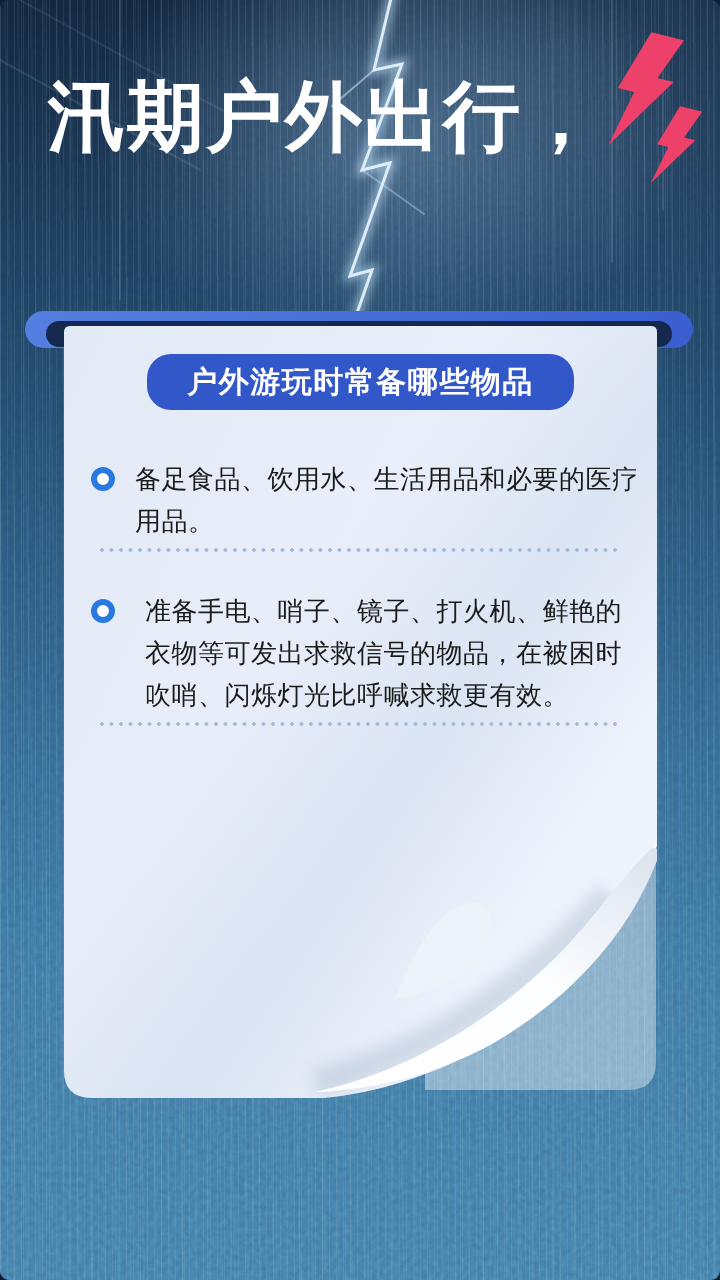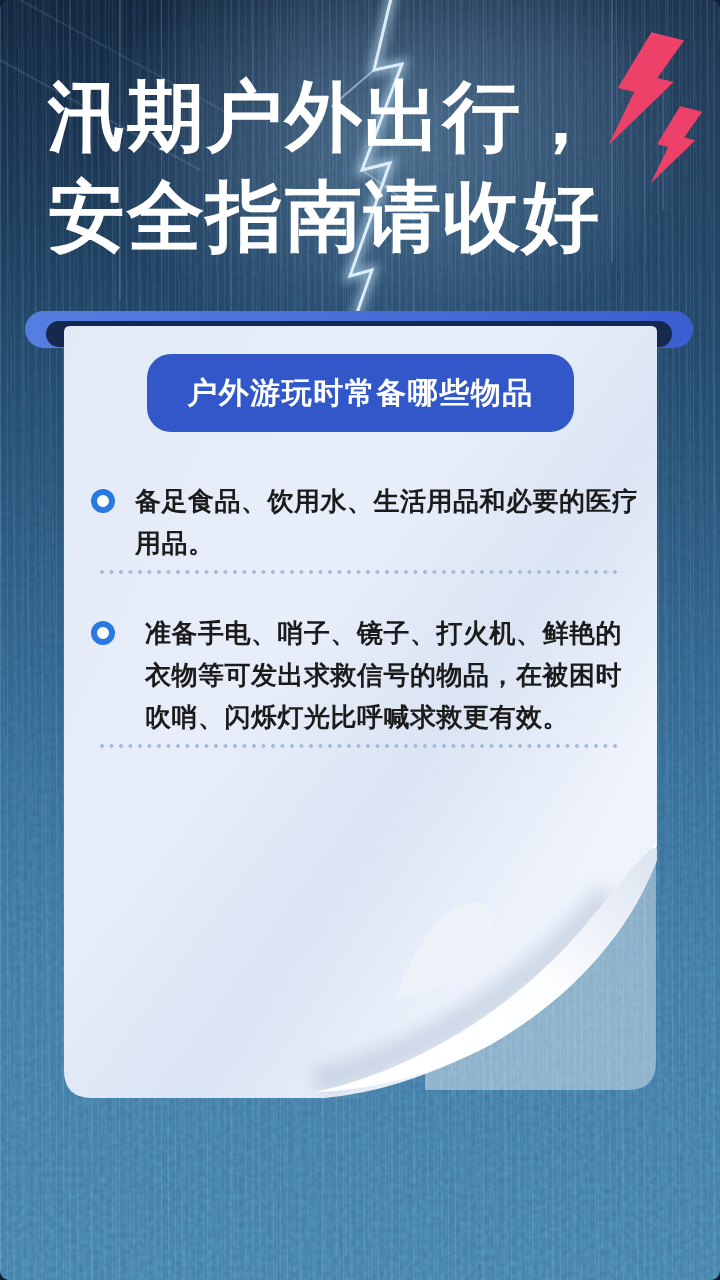--- a/index.html
+++ b/index.html
@@ -40,24 +40,24 @@
 
   .card{
     position:absolute;left:64px;top:326px;width:593px;height:772px;z-index:3;
     background:
       linear-gradient(125deg, rgba(255,255,255,0) 38%, rgba(203,216,236,.5) 58%, rgba(255,255,255,0) 76%),
       linear-gradient(115deg,#e2eaf6 0%,#e9effa 45%,#f0f4fc 100%);
     clip-path: path('M 6 0 L 587 0 Q 593 0 593 6 L 593 520 C 560 630 470 714 335 757 Q 300 768 260 772 L 28 772 Q 0 772 0 744 L 0 6 Q 0 0 6 0 Z');
   }
 
   .badge{margin:28px auto 0;width:fit-content;height:48px;border-radius:24px;background:#3157c8;
-    display:flex;align-items:center;padding:15px 40px;}
+    display:flex;align-items:center;padding:4px 40px;}
   .badge span{color:#ffffff;font-size:30px;font-weight:bold;letter-spacing:1.5px;line-height:48px;}
 
-  .item{display:flex;gap:20px;padding:0 17px 0 27px;align-items:flex-start;font-weight:bold;}
+  .item{display:flex;gap:20px;padding:0 17px 0 27px;align-items:flex-start;}
   .item-1{margin-top:48px;}
   .item-after{margin-top:38px;gap:30px;}
   .ring{flex:0 0 auto;width:24px;height:24px;box-sizing:border-box;border:6px solid #2979e0;
     border-radius:50%;background:#ffffff;margin-top:9px;}
   .item p{margin:0;width:505px;font-size:26px;line-height:42px;color:#1b1b1b;letter-spacing:.5px;}
 
   .dots{margin:6px 0 0 36px;width:518px;height:4px;background-repeat:repeat-x;
     background-image:radial-gradient(circle at 2px 2px,#a4bad9 1.6px,transparent 2.1px);
     background-size:9.5px 4px;}
 
@@ -90,21 +90,20 @@
       <line x1="120" y1="0" x2="120" y2="300" stroke="rgba(200,230,250,.2)" stroke-width="1.5"></line>
       <line x1="612" y1="0" x2="612" y2="262" stroke="rgba(200,230,250,.22)" stroke-width="1.5"></line>
       <line x1="663" y1="40" x2="663" y2="210" stroke="rgba(200,230,250,.18)" stroke-width="1.5"></line>
       <line x1="0" y1="60" x2="200" y2="170" stroke="rgba(200,230,250,.12)" stroke-width="2"></line>
       <line x1="20" y1="0" x2="240" y2="120" stroke="rgba(200,230,250,.1)" stroke-width="2"></line>
     </g>
   </svg>
 
   <div class="title">
     <div>汛期户外出行，</div>
-    <div>安全指南请收好</div>
   </div>
 
   <svg class="bolt bolt-big" viewBox="0 0 60 100">
     <polygon points="24,0 52,0 38,36 52,36 12,100 22,52 8,52" fill="#ed4169"></polygon>
   </svg>
   <svg class="bolt bolt-small" viewBox="0 0 60 100">
     <polygon points="24,0 52,0 38,36 52,36 12,100 22,52 8,52" fill="#ed4169"></polygon>
   </svg>
 
   <div class="rod"></div>

